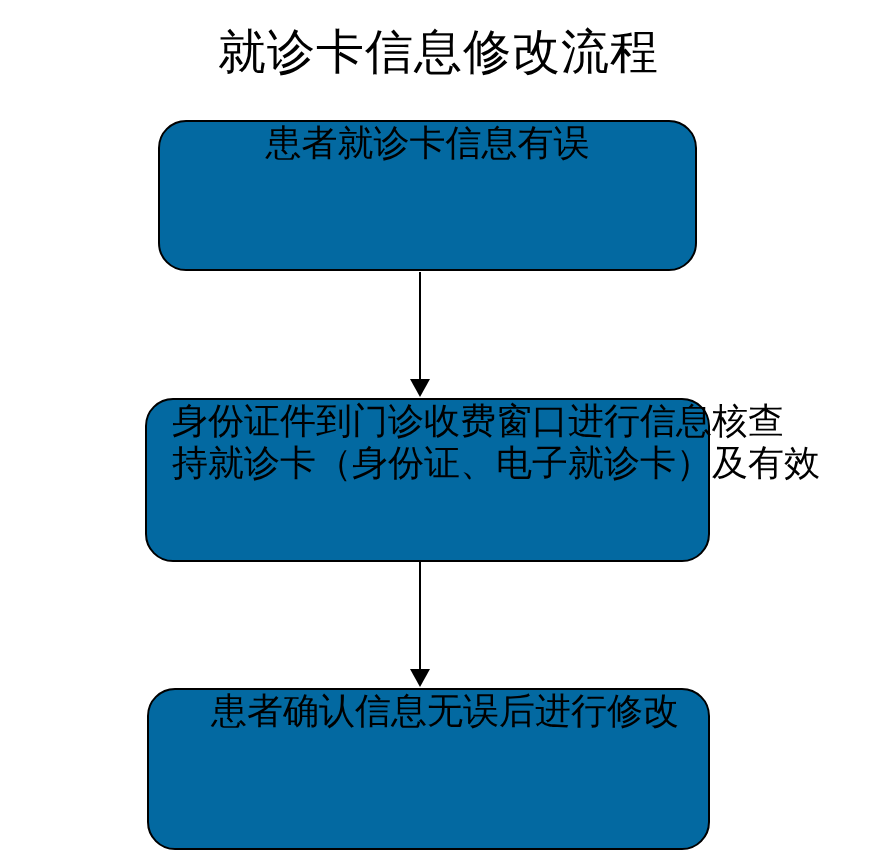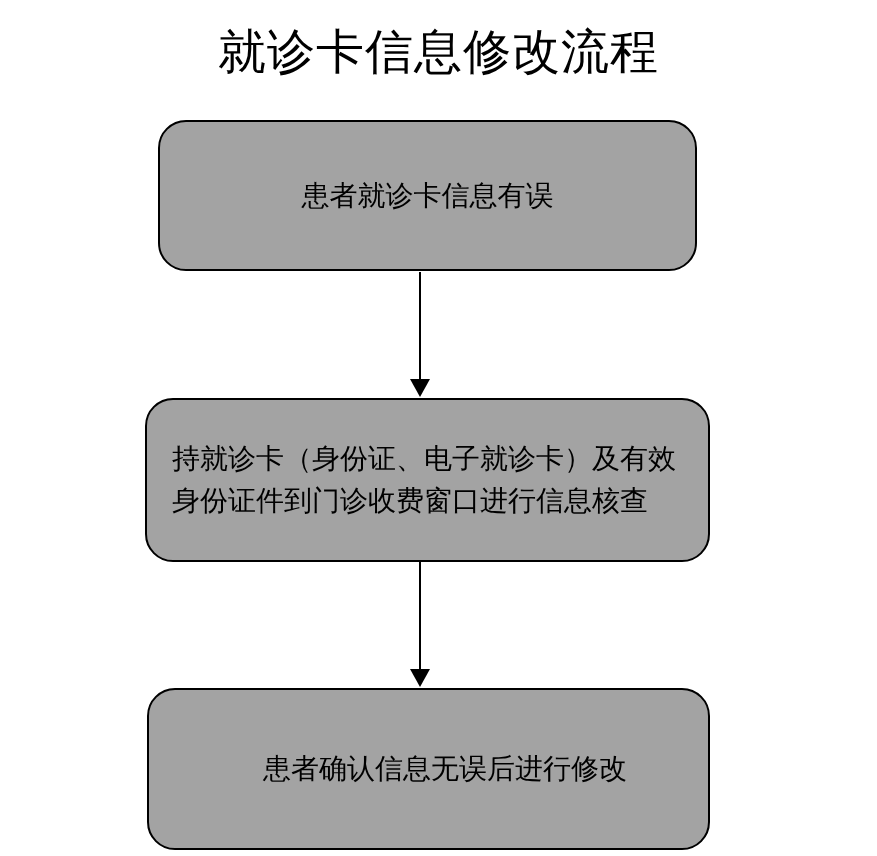--- a/index.html
+++ b/index.html
@@ -23,25 +23,25 @@
     font-size: 48px;
     font-weight: 400;
     line-height: 52px;
     letter-spacing: 1px;
     white-space: nowrap;
   }
   .node {
     position: absolute;
     border: 2px solid #000000;
     border-radius: 28px;
-    background: #a3a3a3;
+    background: #0369a1;
     display: flex;
     flex-direction: column;
-    justify-content: center;
-    font-size: 28px;
+    justify-content: flex-start;
+    font-size: 36px;
     line-height: 42px;
   }
   .node--start {
     left: 158px; top: 120px;
     width: 539px; height: 151px;
     align-items: center;
     text-align: center;
   }
   .node--verify {
     left: 145px; top: 398px;
@@ -92,22 +92,22 @@
   <div class="node node--start">
     <span class="node-text">患者就诊卡信息有误</span>
   </div>
 
   <div class="connector connector--1">
     <div class="shaft"></div>
     <div class="head"></div>
   </div>
 
   <div class="node node--verify">
+    <span class="node-text">身份证件到门诊收费窗口进行信息核查</span>
     <span class="node-text">持就诊卡（身份证、电子就诊卡）及有效</span>
-    <span class="node-text">身份证件到门诊收费窗口进行信息核查</span>
   </div>
 
   <div class="connector connector--2">
     <div class="shaft"></div>
     <div class="head"></div>
   </div>
 
   <div class="node node--confirm">
     <span class="node-text">患者确认信息无误后进行修改</span>
   </div>

